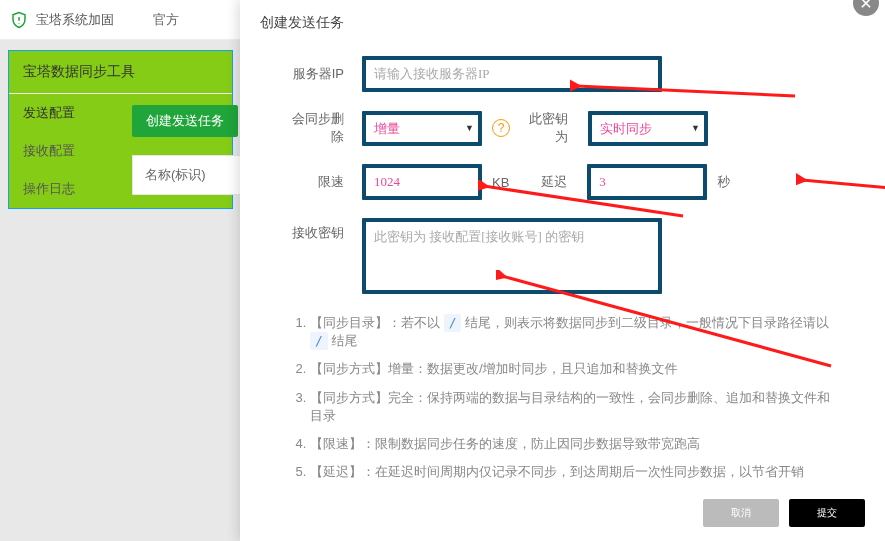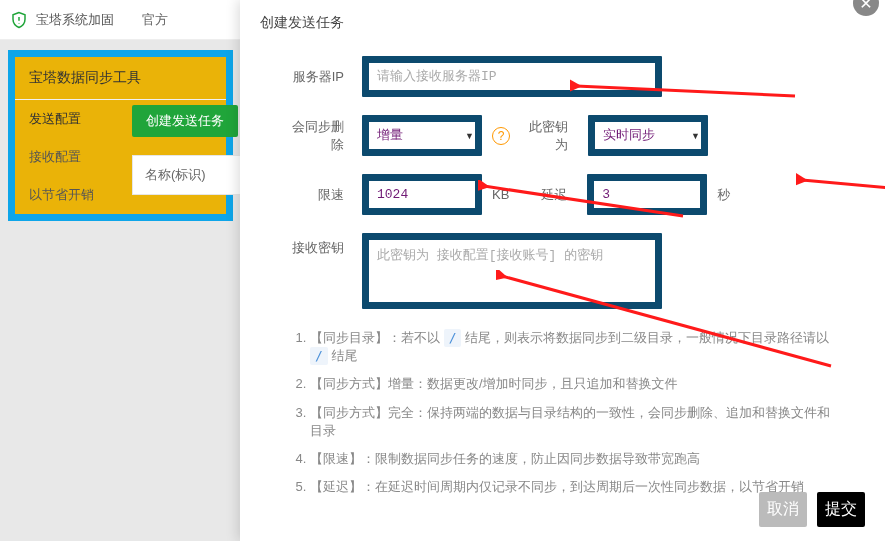--- a/index.html
+++ b/index.html
@@ -3,23 +3,23 @@
   <meta charset="utf-8">
   <style>
     * { box-sizing: border-box; margin: 0; padding: 0; }
     body { font-family: "Microsoft YaHei", Arial, sans-serif; font-size: 13px; color: #333; background: #f5f5f5; width: 885px; height: 541px; overflow: hidden; position: relative; }
     
     .backdrop { position: absolute; inset: 0; background: rgba(0,0,0,0.05); }
     
     .bg-top { position: absolute; top: 0; left: 0; right: 0; height: 40px; background: #fff; border-bottom: 1px solid #eee; display: flex; align-items: center; padding: 0 10px; }
     .shield-icon { width: 18px; height: 18px; margin-right: 8px; }
     .bg-top-title { font-size: 13px; color: #555; }
-    .bg-top-tab { margin-left: 28px; color: #666; font-size: 13px; }
+    .bg-top-tab { margin-left: 39px; color: #666; font-size: 13px; }
     
-    .bg-panel { position: absolute; top: 50px; left: 8px; width: 225px; background: #eab308; border: 7px solid #0ea5e9; }
+    .bg-panel { position: absolute; top: 50px; left: 8px; width: 225px; background: #84cc16; border: 1px solid #0ea5e9; }
     .panel-title { padding: 12px 14px; font-size: 14px; color: #333; border-bottom: 1px solid #f0f0f0; }
     .side-nav { display: flex; flex-direction: column; }
     .side-item { padding: 10px 14px; font-size: 13px; color: #555; cursor: pointer; }
     .side-item.active { color: #333; }
     
     .bg-main { position: absolute; top: 50px; left: 122px; right: 10px; bottom: 10px; }
     .create-btn { position: absolute; top: 55px; left: 10px; background: #20a53a; color: #fff; padding: 7px 14px; border-radius: 2px; font-size: 13px; cursor: pointer; border: none; }
     .name-box { position: absolute; top: 105px; left: 10px; right: 10px; padding: 10px 12px; border: 1px solid #e6e6e6; background: #fff; color: #666; font-size: 13px; }
     
     .modal { position: absolute; top: 0; left: 240px; right: 0; bottom: 0; background: #fff; box-shadow: -2px 0 12px rgba(0,0,0,0.15); }
@@ -27,42 +27,42 @@
     .close-btn { position: absolute; top: -10px; right: 6px; width: 26px; height: 26px; background: #888; color: #fff; border-radius: 50%; display: flex; align-items: center; justify-content: center; font-size: 16px; cursor: pointer; }
     .close-btn::before { content: "✕"; }
     
     .form { padding: 10px 50px 0 50px; }
     .row { display: flex; align-items: center; margin-bottom: 18px; }
     .row.top { align-items: flex-start; justify-content: flex-end; }
     .label { width: 72px; text-align: right; color: #666; font-size: 13px; padding-right: 18px; flex-shrink: 0; }
     .row.top .label { padding-top: 6px; }
     .ctrl { flex: 1; display: flex; align-items: center; gap: 10px; }
     
-    input[type=text], textarea, select { border: 7px solid #0c4a6e; padding: 6px 8px; font-size: 13px; color: #701a75; font-family: Liberation Mono, monospace; border-radius: 1px; }
+    input[type=text], textarea, select { border: 4px solid #0c4a6e; padding: 6px 8px; font-size: 13px; color: #ec4899; font-family: Liberation Serif, serif; border-radius: 1px; }
     input[type=text]::placeholder, textarea::placeholder { color: #aaa; }
     .ip-input { width: 300px; }
     .dir-input { width: 380px; }
     .folder-icon { width: 18px; height: 15px; margin-left: 8px; cursor: pointer; }
     .sel { width: 120px; appearance: none; background: #fff; padding-right: 16px; }
     .sel-wrap { position: relative; display: inline-block; }
     .sel-wrap::after { content: "▼"; position: absolute; right: 8px; top: 50%; transform: translateY(-50%); font-size: 9px; color: #333; pointer-events: none; }
     .help-icon { width: 18px; height: 18px; border: 1.5px solid #ff9800; color: #ff9800; border-radius: 50%; display: inline-flex; align-items: center; justify-content: center; font-size: 12px; cursor: pointer; }
     .help-icon::before { content: "?"; }
     .inline-label { color: #666; font-size: 13px; width: 58px; text-align: right; padding-right: 10px; }
     .num-input { width: 120px; }
     .unit { color: #666; font-size: 13px; }
     .key-area { width: 300px; height: 76px; resize: none; }
     
     .notes { padding: 0 50px; margin-top: 20px; color: #888; font-size: 13px; }
     .notes ol { list-style: decimal; padding-left: 20px; }
     .notes li { margin-bottom: 10px; line-height: 1.4; }
     .slash-chip { display: inline-block; background: #eef4fb; color: #4a90d9; padding: 0 5px; border-radius: 2px; font-family: monospace; }
     
     .footer { position: absolute; bottom: 14px; right: 20px; display: flex; gap: 10px; }
-    .btn { padding: 7px 8px; font-size: 16px; border-radius: 2px; cursor: pointer; border: none; }
+    .btn { padding: 7px 28px; font-size: 10px; border-radius: 2px; cursor: pointer; border: none; }
     .btn-cancel { background: #bbb; color: #fff; }
     .btn-submit { background: #000000; color: #fff; }
     
     .arrow { position: absolute; pointer-events: none; }
   </style>
 </head>
 <body>
 
 <div class="backdrop"></div>
 
@@ -74,21 +74,21 @@
     </svg>
   <span class="bg-top-title">宝塔系统加固</span>
   <span class="bg-top-tab">官方</span>
 </div>
 
 <div class="bg-panel">
   <div class="panel-title">宝塔数据同步工具</div>
   <div class="side-nav">
     <div class="side-item active">发送配置</div>
     <div class="side-item">接收配置</div>
-    <div class="side-item">以节省开销</div>
+    <div class="side-item">操作日志</div>
   </div>
 </div>
 
 <div class="bg-main">
   <button class="create-btn">创建发送任务</button>
   <div class="name-box">名称(标识)</div>
 </div>
 
 <div class="modal">
   <div class="close-btn"></div>

